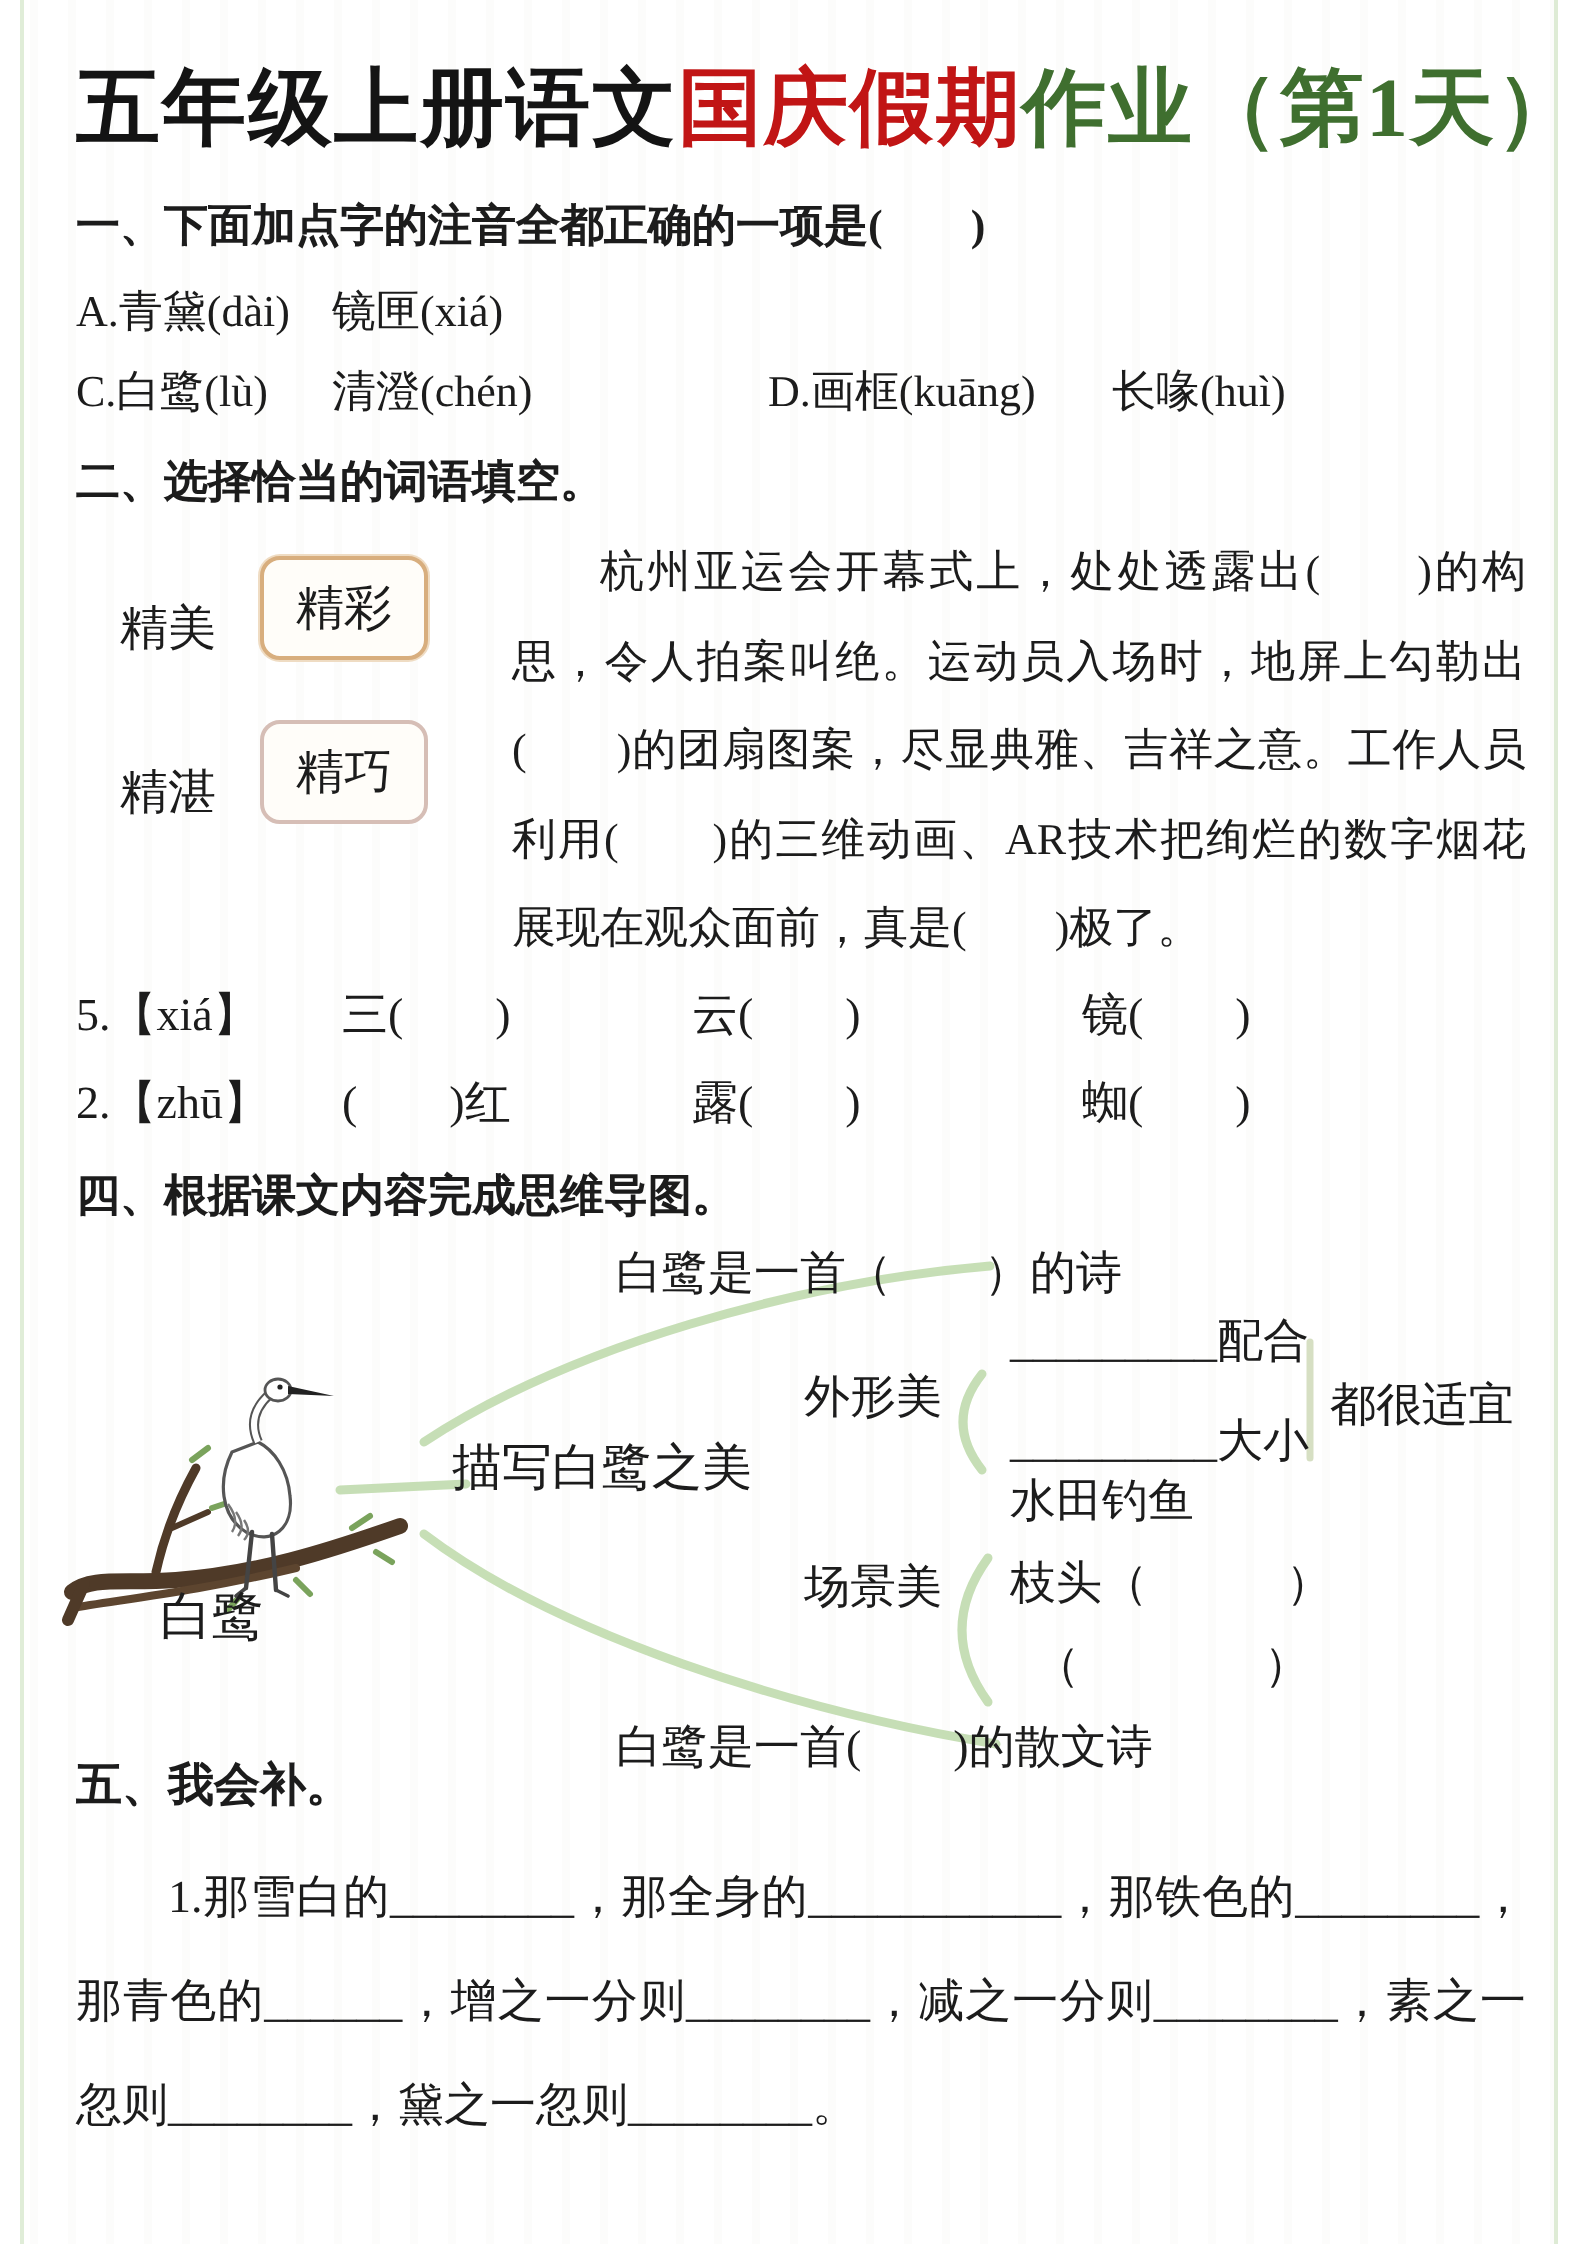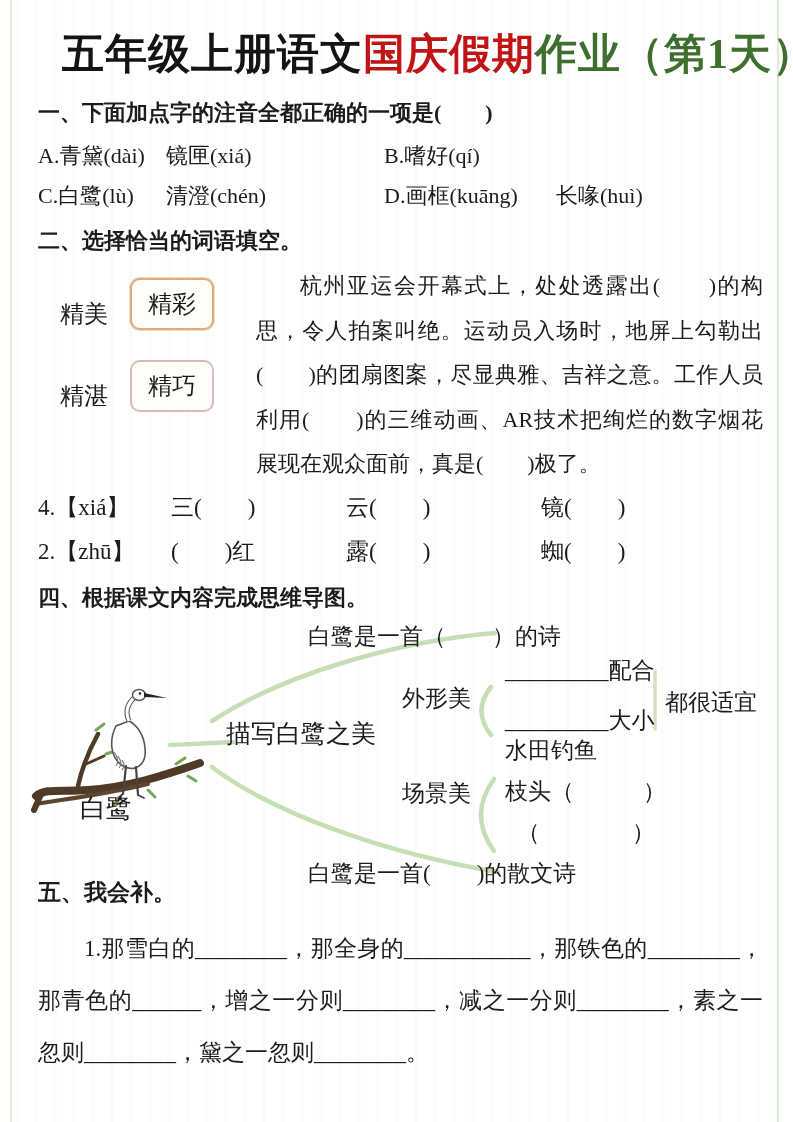--- a/index.html
+++ b/index.html
@@ -23,21 +23,21 @@
 
   .title {
     text-align:center;
     font-size:42px; font-weight:bold;
     letter-spacing:1px;
     margin-bottom:16px;
     white-space:nowrap;
   }
   .t-red   { color:#c11515; }
   .t-green { color:#3f6f2f; }
-  .t-black { color:#141414;margin-left:24px; }
+  .t-black { color:#141414; }
 
   .sec-heading {
     font-size:22px; font-weight:bold;
     margin:10px 0 8px 0;
   }
 
   
   .s1row { display:flex; font-size:22px; line-height:40px; }
   .s1row .c1 { width:128px; }
   .s1row .c2 { width:218px; }
@@ -87,21 +87,20 @@
 <div class="page">
 
   <div class="title">
     <span class="t-black">五年级上册语文</span><span class="t-red">国庆假期</span><span class="t-green">作业（第1天）</span>
   </div>
 
   <div class="sec-heading">一、下面加点字的注音全都正确的一项是(　　)</div>
   <div class="s1row">
     <span class="c1">A.青黛(dài)</span>
     <span class="c2">镜匣(xiá)</span>
-    <span class="c3">B.嗜好(qí)</span>
   </div>
   <div class="s1row">
     <span class="c1">C.白鹭(lù)</span>
     <span class="c2">清澄(chén)</span>
     <span class="c3">D.画框(kuāng)</span>
     <span class="c4">长喙(huì)</span>
   </div>
 
   <div class="sec-heading">二、选择恰当的词语填空。</div>
   <div class="s2wrap">
@@ -112,21 +111,21 @@
       </div>
       <div class="bank-row">
         <span class="bank-word">精湛</span>
         <span class="bank-box box-pink">精巧</span>
       </div>
     </div>
     <div class="s2para">杭州亚运会开幕式上，处处透露出(　　)的构思，令人拍案叫绝。运动员入场时，地屏上勾勒出(　　)的团扇图案，尽显典雅、吉祥之意。工作人员利用(　　)的三维动画、AR技术把绚烂的数字烟花展现在观众面前，真是(　　)极了。</div>
   </div>
 
   <div class="s3row">
-    <span class="p">4.【xiá】</span>
+    <span class="p">5.【xiá】</span>
     <span class="i1">三(　　)</span>
     <span class="i2">云(　　)</span>
     <span class="i3">镜(　　)</span>
   </div>
   <div class="s3row">
     <span class="p">2.【zhū】</span>
     <span class="i1">(　　)红</span>
     <span class="i2">露(　　)</span>
     <span class="i3">蜘(　　)</span>
   </div>

